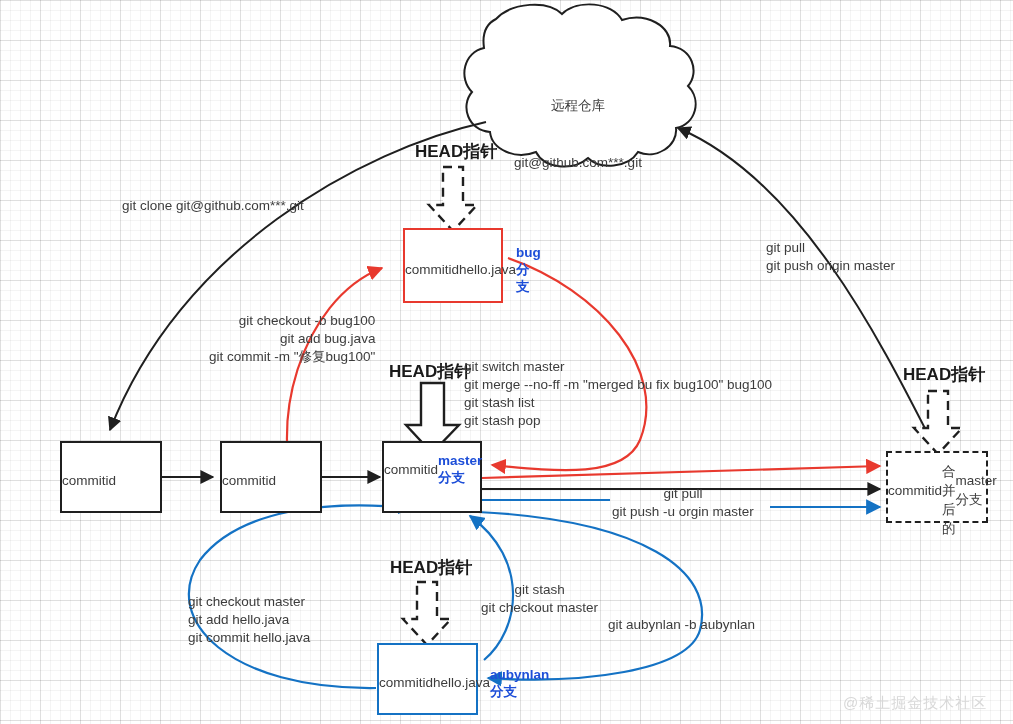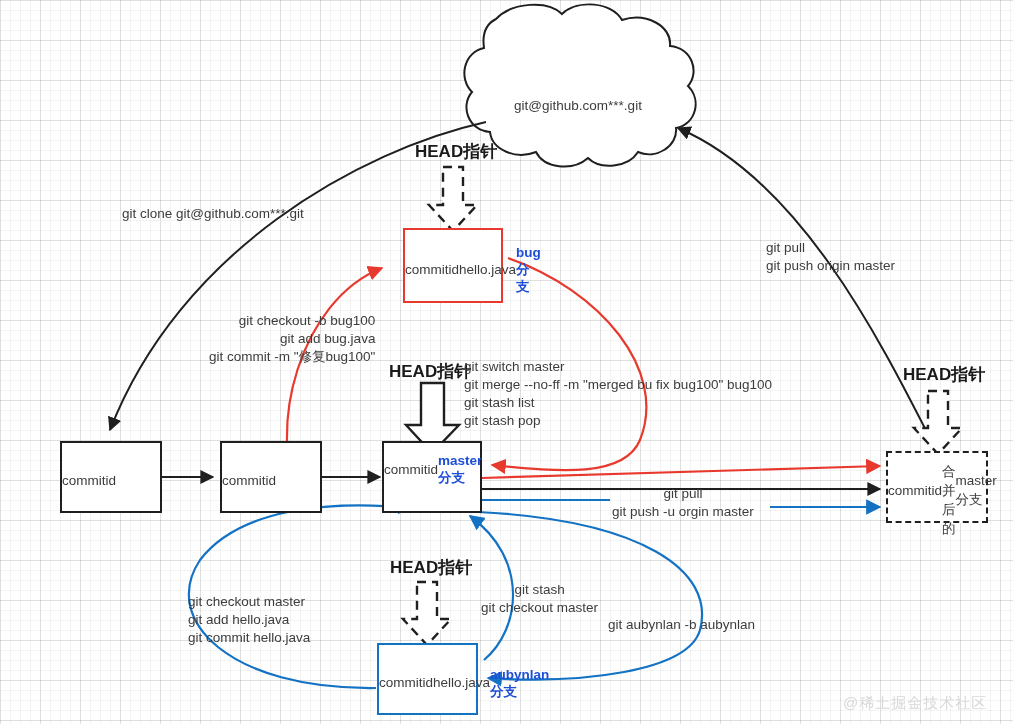--- a/index.html
+++ b/index.html
@@ -152,20 +152,21 @@
     <path d="M 443 167 L 463 167 L 463 205 L 477 205 L 453 231 L 429 205 L 443 205 Z" fill="#ffffff" stroke="#1f1f1f" stroke-width="2.4" stroke-dasharray="9 6"></path>
 
     <path d="M 421 383 L 444 383 L 444 425 L 459 425 L 432 453 L 406 425 L 421 425 Z" fill="#ffffff" stroke="#1f1f1f" stroke-width="2.4"></path>
 
     <path d="M 417 582 L 437 582 L 437 619 L 451 619 L 427 645 L 403 619 L 417 619 Z" fill="#ffffff" stroke="#1f1f1f" stroke-width="2.4" stroke-dasharray="9 6"></path>
 
     <path d="M 928 391 L 948 391 L 948 428 L 962 428 L 938 454 L 914 428 L 928 428 Z" fill="#ffffff" stroke="#1f1f1f" stroke-width="2.4" stroke-dasharray="9 6"></path>
   </svg>
 
   <div class="cloud-text" style="left:478px; top:58px; width:200px;">
+    <div>远程仓库</div>
     <div>git@github.com***.git</div>
   </div>
 
   <div class="node black" style="left:60px; top:441px; width:102px; height:72px;">
     <span>commitid</span>
   </div>
 
   <div class="node black" style="left:220px; top:441px; width:102px; height:72px;">
     <span>commitid</span>
   </div>
@@ -191,21 +192,21 @@
     <span class="mline">commitid</span>
     <span class="mline" style="margin-top:20px;">合并后的</span>
     <span class="mline">master分支</span>
   </div>
 
   <div class="head-label" style="left:415px; top:140px;">HEAD指针</div>
   <div class="head-label" style="left:389px; top:360px;">HEAD指针</div>
   <div class="head-label" style="left:390px; top:556px;">HEAD指针</div>
   <div class="head-label" style="left:903px; top:363px;">HEAD指针</div>
 
-  <div class="label" style="left:122px; top:197px;margin-top:8px;">git clone git@github.com***.git</div>
+  <div class="label" style="left:122px; top:197px;">git clone git@github.com***.git</div>
 
   <div class="label" style="left:766px; top:239px;">git pull
 git push origin master</div>
 
   <div class="label" style="left:209px; top:312px;text-align:right;">git checkout -b bug100
 git add bug.java
 git commit -m "修复bug100"</div>
 
   <div class="label" style="left:464px; top:330px;margin-top:28px;">git switch master
 git merge --no-ff -m "merged bu fix bug100" bug100

